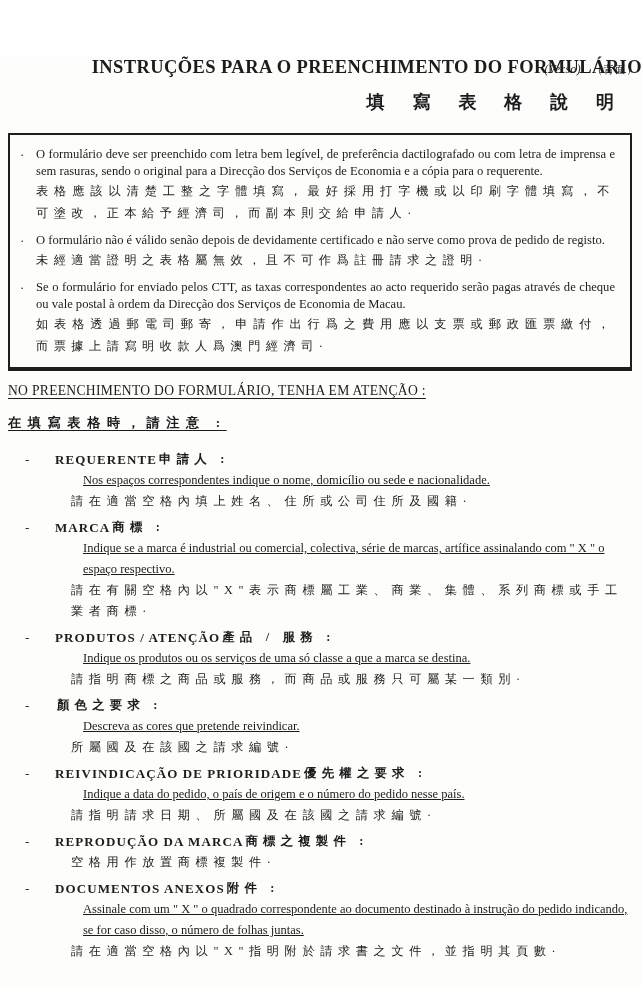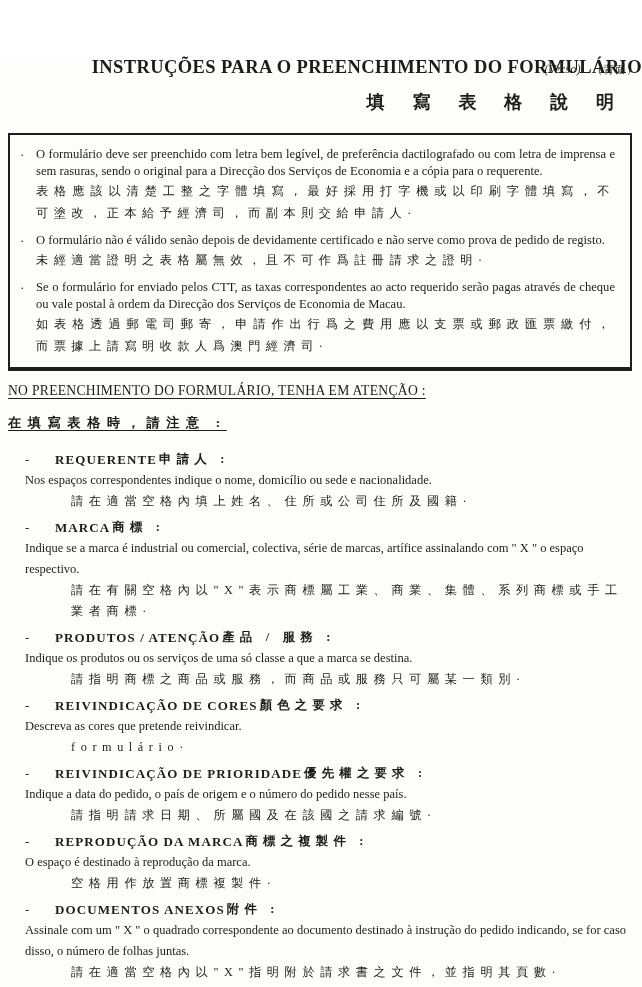--- a/index.html
+++ b/index.html
@@ -62,22 +62,22 @@
   }
 
   
   .sections { margin-top: 15px; }
   .section { margin-bottom: 5px; }
   .sec-head { display: flex; padding-left: 25px; line-height: 21px; }
   .sec-marker { flex: none; width: 30px; font-size: 13px; }
   .sec-title-pt { font-size: 13px; font-weight: 600; letter-spacing: 1.1px; }
   .sec-title-zh { font-size: 12.4px; font-weight: 600; letter-spacing: 0.42em; margin-left: 2px; white-space: nowrap; }
   .sec-pt {
-    padding-left: 25px; padding-right: 14px;
-    font-size: 12.5px; line-height: 21px;
+    padding-left: 83px; padding-right: 14px;
+    font-size: 12.5px; line-height: 21px; text-decoration: underline;
   }
   .sec-zh {
     padding-left: 71px; padding-right: 10px;
     font-size: 12.2px; line-height: 21px; letter-spacing: 0.46em;
   }
 </style>
 </head>
 <body>
 
 <div class="page">
@@ -149,44 +149,42 @@
         <div class="sec-title-pt">PRODUTOS / ATENÇÃO</div>
         <div class="sec-title-zh">產品 / 服務 :</div>
       </div>
       <div class="sec-pt">Indique os produtos ou os serviços de uma só classe a que a marca se destina.</div>
       <div class="sec-zh">請指明商標之商品或服務，而商品或服務只可屬某一類別·</div>
     </div>
 
     <div class="section">
       <div class="sec-head">
         <div class="sec-marker">-</div>
-        <div class="sec-title-pt">REIVINDICAÇÃO DE CORES</div>
         <div class="sec-title-zh">顏色之要求 :</div>
       </div>
       <div class="sec-pt">Descreva as cores que pretende reivindicar.</div>
-      <div class="sec-zh">formulário·</div>
+      <div class="sec-zh">所屬國及在該國之請求編號·</div>
     </div>
 
     <div class="section">
       <div class="sec-head">
         <div class="sec-marker">-</div>
         <div class="sec-title-pt">REIVINDICAÇÃO DE PRIORIDADE</div>
         <div class="sec-title-zh">優先權之要求 :</div>
       </div>
       <div class="sec-pt">Indique a data do pedido, o país de origem e o número do pedido nesse país.</div>
       <div class="sec-zh">請指明請求日期、所屬國及在該國之請求編號·</div>
     </div>
 
     <div class="section">
       <div class="sec-head">
         <div class="sec-marker">-</div>
         <div class="sec-title-pt">REPRODUÇÃO DA MARCA</div>
         <div class="sec-title-zh">商標之複製件 :</div>
       </div>
-      <div class="sec-pt">O espaço é destinado à reprodução da marca.</div>
       <div class="sec-zh">空格用作放置商標複製件·</div>
     </div>
 
     <div class="section">
       <div class="sec-head">
         <div class="sec-marker">-</div>
         <div class="sec-title-pt">DOCUMENTOS ANEXOS</div>
         <div class="sec-title-zh">附件 :</div>
       </div>
       <div class="sec-pt">Assinale com um " X " o quadrado correspondente ao documento destinado à instrução do pedido indicando, se for caso disso, o número de folhas juntas.</div>

